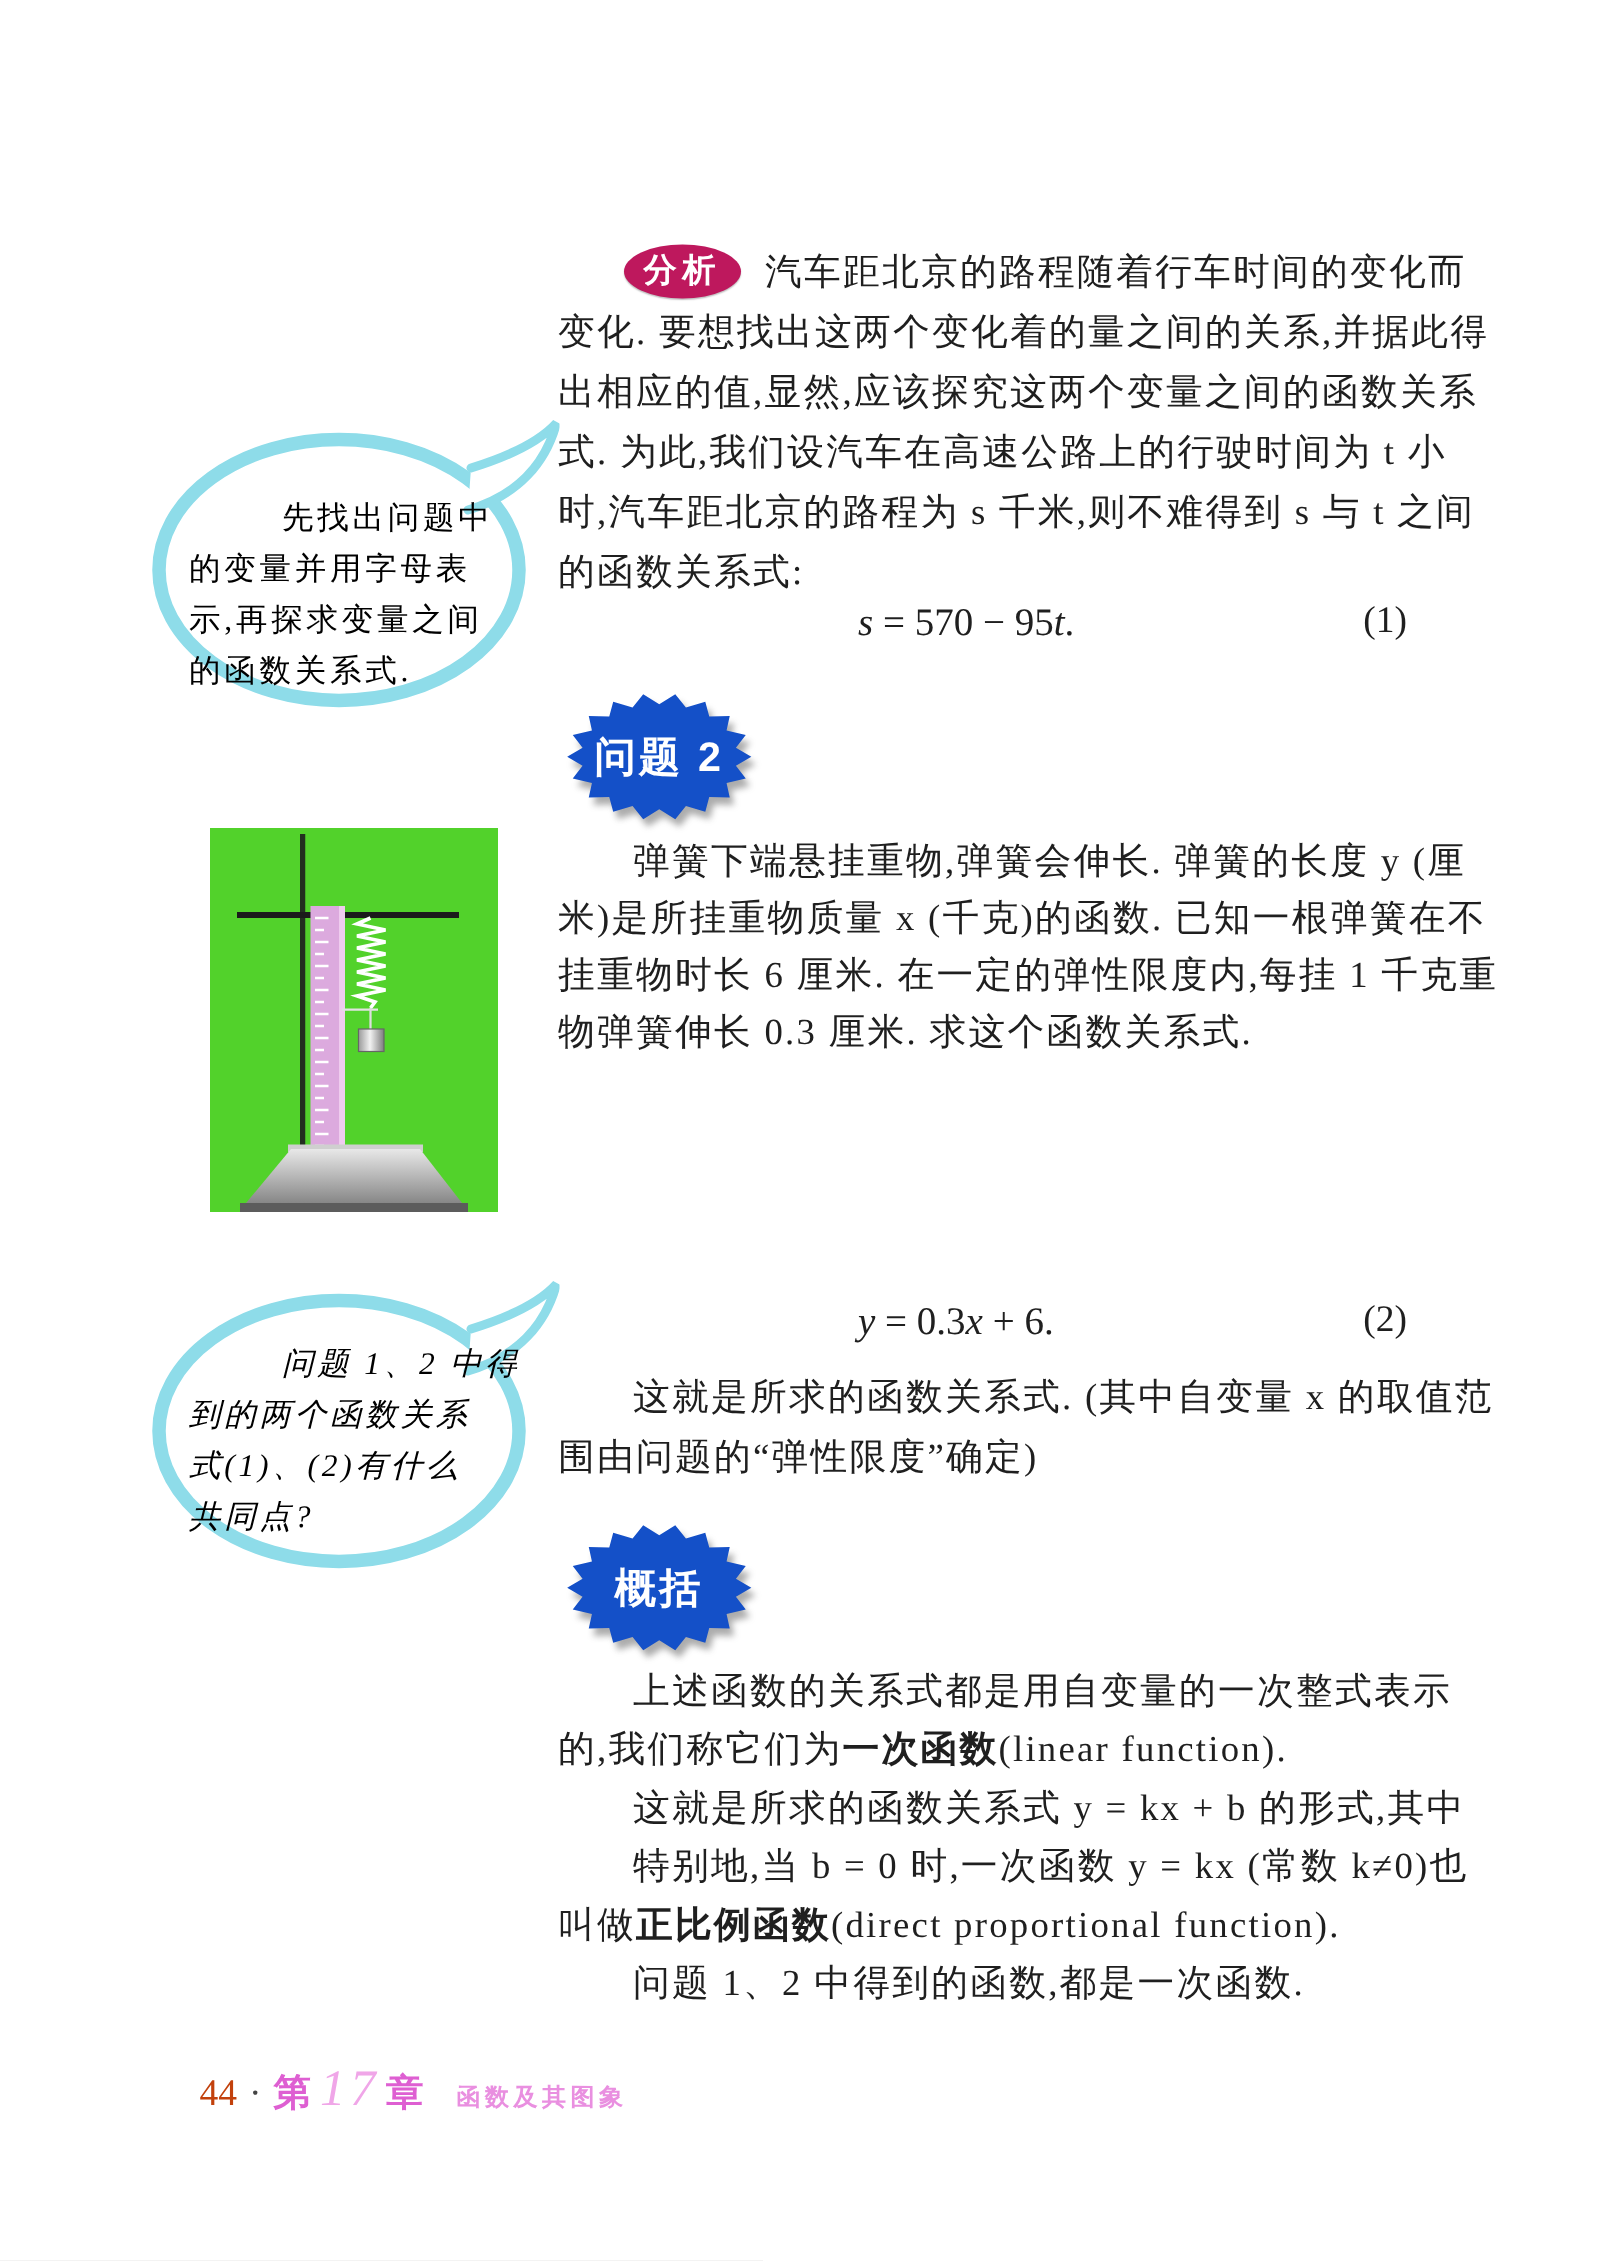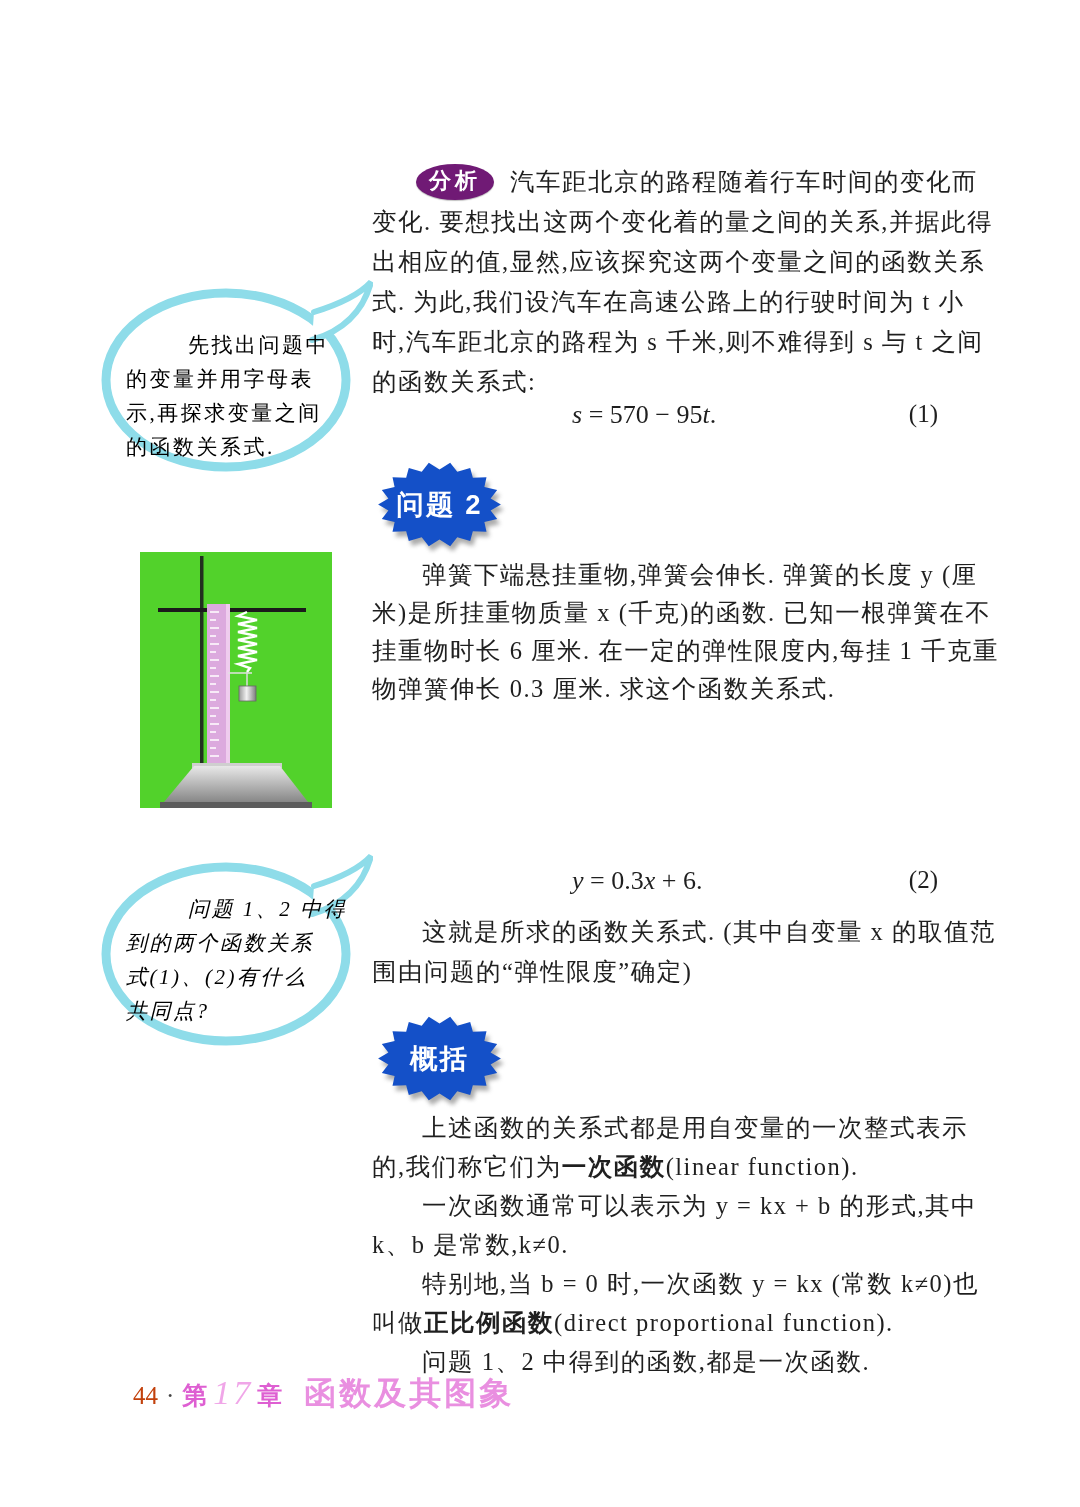--- a/index.html
+++ b/index.html
@@ -13,21 +13,21 @@
   .main-col{position:absolute;left:372px;top:0;width:592px;height:1507px;}
   .block{position:absolute;left:0;width:592px;}
   .line{height:40px;line-height:40px;font-size:24.5px;letter-spacing:1.5px;white-space:nowrap;}
   .lh38 .line{height:38px;line-height:38px;}
   .lh39 .line{height:39px;line-height:39px;}
   .ind{padding-left:50px;}
   .b{font-weight:bold;}
   
   .oval-badge{
     display:inline-block;vertical-align:2px;
-    background:#701a75;color:#ffffff;border-radius:50%;
+    background:#be185d;color:#ffffff;border-radius:50%;
     font-size:22px;font-weight:bold;letter-spacing:4px;line-height:30px;
     padding:2px 13px 4px;margin:0 16px 0 44px;
     font-family:"Liberation Sans","DejaVu Sans",sans-serif;
     box-shadow:0 1px 1px rgba(0,0,0,.25);
   }
   .oval-badge.single{padding:2px 16px 4px;letter-spacing:0;}
   
   .eq-row{display:flex;height:44px;font-size:26px;}
   .eq-body{margin-left:200px;white-space:pre;}
   .eq-body i{font-family:"Liberation Serif","DejaVu Serif",serif;}
@@ -49,21 +49,21 @@
   }
   .bubble-text .bl1{padding-left:62px;}
   .figure{position:absolute;left:140px;top:552px;width:192px;height:256px;}
   
   .footer{position:absolute;left:133px;top:1372px;height:42px;line-height:42px;white-space:nowrap;}
   .pg-num{font-size:25px;color:#c2410c;}
   .pg-sep{font-size:25px;color:#444444;margin:0 8px;}
   .ch{color:#de5fd2;font-size:25px;font-weight:bold;letter-spacing:2px;}
   .ch-num{color:#f0a6e8;font-size:34px;font-style:italic;letter-spacing:3px;margin:16px 4px;
           font-family:"Liberation Serif","DejaVu Serif",serif;font-weight:normal;}
-  .ch-title{color:#e98fe0;font-size:32px;letter-spacing:3px;margin-left:20px;font-weight:bold;}
+  .ch-title{color:#e98fe0;font-size:16px;letter-spacing:3px;margin-left:20px;font-weight:bold;}
 </style>
 </head>
 <body>
 
 <div class="page">
 
   <div class="bubble" style="left:98px;top:278px;">
     <svg viewBox="0 0 275 195" width="275" height="195">
       <ellipse cx="128" cy="102" rx="120" ry="87" fill="#ffffff" stroke="#8edce9" stroke-width="9"></ellipse>
       <path d="M216,34 C242,26 262,16 273,4 C266,30 248,52 214,62" fill="#ffffff" stroke="#8edce9" stroke-width="6" stroke-linecap="round"></path>
@@ -164,22 +164,21 @@
     <div class="burst" style="left:4px;top:1014px;">
       <svg viewBox="0 0 120 84" width="127" height="89">
         <polygon fill="#1450c8" points="118,42 108.3,47.7 114.5,55.7 102.4,58.5 104.4,67.7 91.5,67.3 89,76.6 76.8,73 70.1,81.4 60,75 49.9,81.4 43.2,73 31,76.6 28.5,67.3 15.6,67.7 17.6,58.5 5.5,55.7 11.7,47.7 2,42 11.7,36.3 5.5,28.3 17.6,25.5 15.6,16.3 28.5,16.7 31,7.4 43.2,11 49.9,2.6 60,9 70.1,2.6 76.8,11 89,7.4 91.5,16.7 104.4,16.3 102.4,25.5 114.5,28.3 108.3,36.3"></polygon>
         <text x="60" y="51" text-anchor="middle" class="burst-label">概括</text>
       </svg>
     </div>
 
     <div class="block lh39" style="top:1108px;">
       <div class="line ind">上述函数的关系式都是用自变量的一次整式表示</div>
       <div class="line"><span>的,我们称它们为</span><span class="b">一次函数</span><span>(linear function).</span></div>
-      <div class="line ind">一次函数通常可以表示为 y = kx + b 的形式,其中</div>
-      <div class="line">k、b 是常数,k≠0.</div>
+      <div class="line ind">这就是所求的函数关系式 y = kx + b 的形式,其中</div>
       <div class="line ind">特别地,当 b = 0 时,一次函数 y = kx (常数 k≠0)也</div>
       <div class="line"><span>叫做</span><span class="b">正比例函数</span><span>(direct proportional function).</span></div>
       <div class="line ind">问题 1、2 中得到的函数,都是一次函数.</div>
     </div>
 
   </div>
 
   <div class="footer">
     <span class="pg-num">44</span><span class="pg-sep">·</span><span class="ch">第</span><span class="ch-num">17</span><span class="ch">章</span><span class="ch-title">函数及其图象</span>
   </div>

